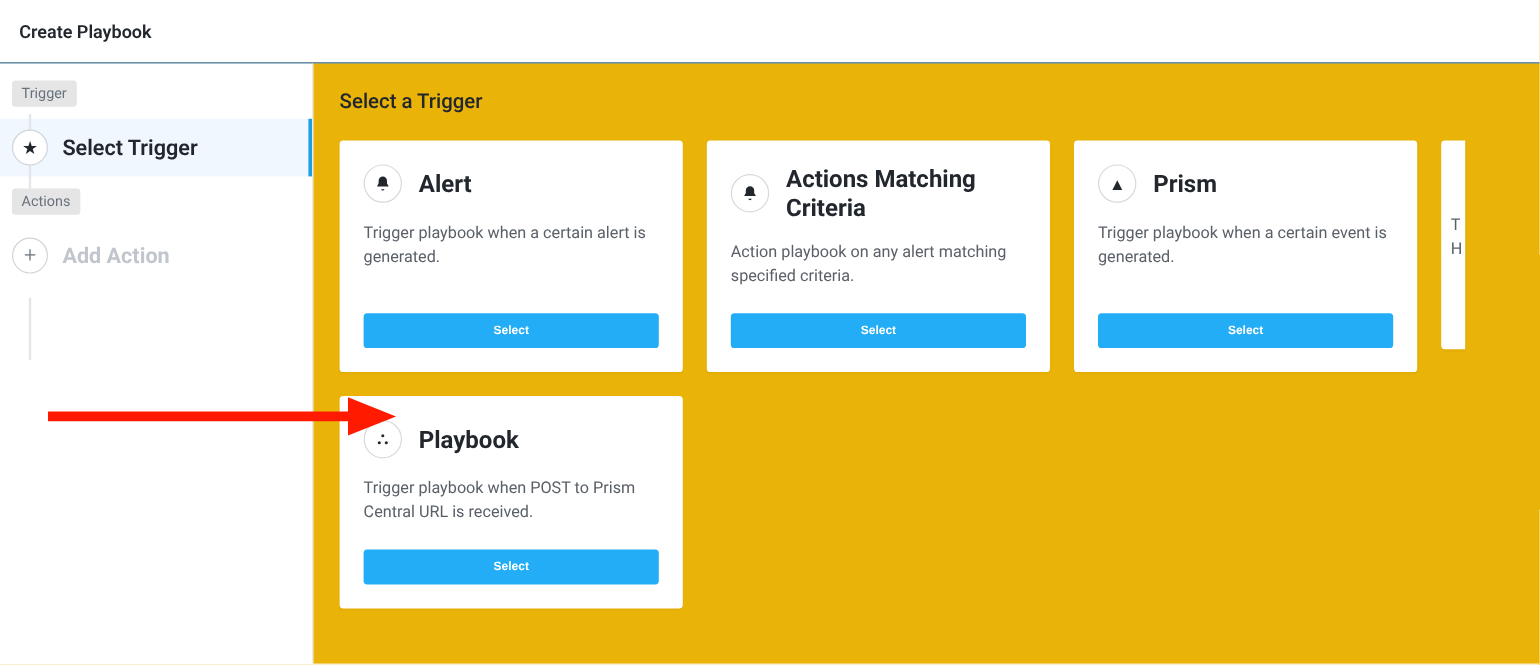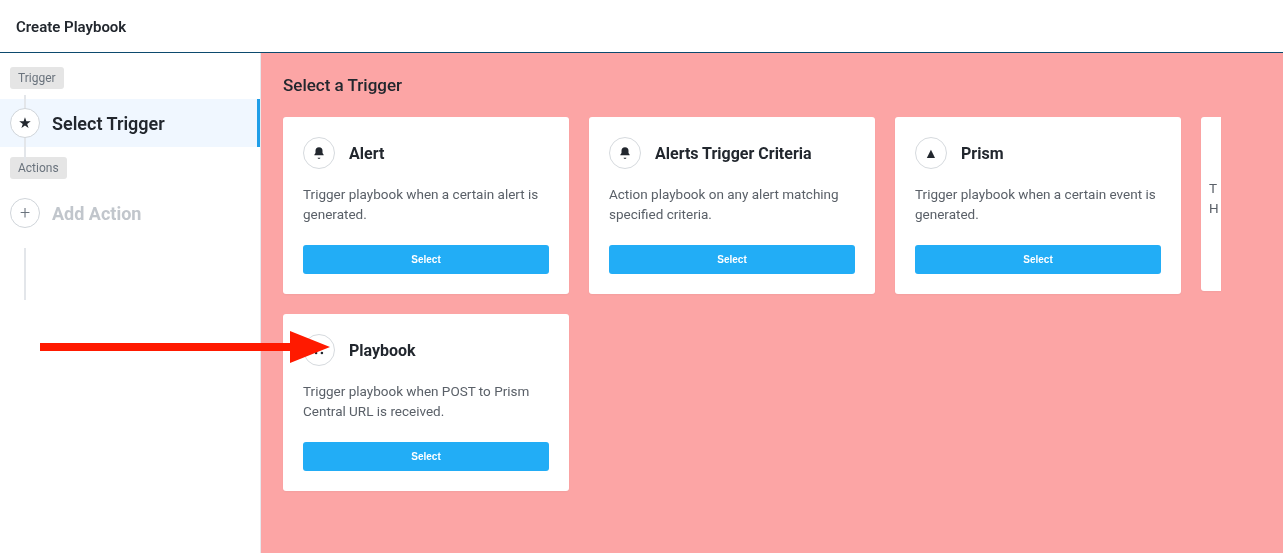--- a/index.html
+++ b/index.html
@@ -86,21 +86,21 @@
     position: absolute;
     left: 24px;
     width: 2px;
     background: #e3e6ea;
     z-index: 1;
   }
   .connector.c1 { top: 42px; height: 72px; }
   .connector.c2 { top: 195px; height: 52px; }
   .main {
     flex: 1;
-    background: #fca5a5;
+    background: #eab308;
     padding: 22px 0 0 22px;
   }
   .main-title {
     font-size: 17px;
     font-weight: 500;
     color: #22272e;
     margin-bottom: 22px;
   }
   .cards {
     display: flex;
@@ -130,21 +130,21 @@
     border: 1px solid #d6dade;
     background: #fff;
     display: flex;
     align-items: center;
     justify-content: center;
     font-size: 14px;
     color: #22272e;
     flex-shrink: 0;
   }
   .card-title {
-    font-size: 16px;
+    font-size: 20px;
     font-weight: 700;
     color: #22272e;
   }
   .card-desc {
     font-size: 13.5px;
     color: #5a6068;
     line-height: 1.45;
     flex: 1;
     margin-bottom: 20px;
     min-height: 40px;
@@ -231,21 +231,21 @@
         <button class="select-btn">Select</button>
       </div>
 
       <div class="card">
         <div class="card-head">
           <div class="card-icon">
             <svg width="14" height="14" viewBox="0 0 24 24" fill="#22272e">
                 <path d="M12 2a6 6 0 0 0-6 6v4l-2 3v1h16v-1l-2-3V8a6 6 0 0 0-6-6zm0 20a2.5 2.5 0 0 0 2.45-2h-4.9A2.5 2.5 0 0 0 12 22z"></path>
               </svg>
           </div>
-          <div class="card-title">Alerts Trigger Criteria</div>
+          <div class="card-title">Actions Matching Criteria</div>
         </div>
         <div class="card-desc">Action playbook on any alert matching specified criteria.</div>
         <button class="select-btn">Select</button>
       </div>
 
       <div class="card">
         <div class="card-head">
           <div class="card-icon">▲</div>
           <div class="card-title">Prism</div>
         </div>

